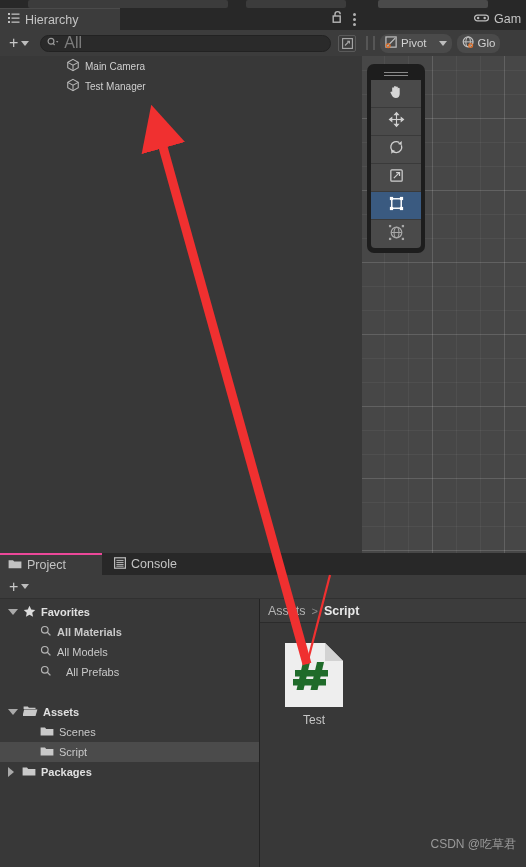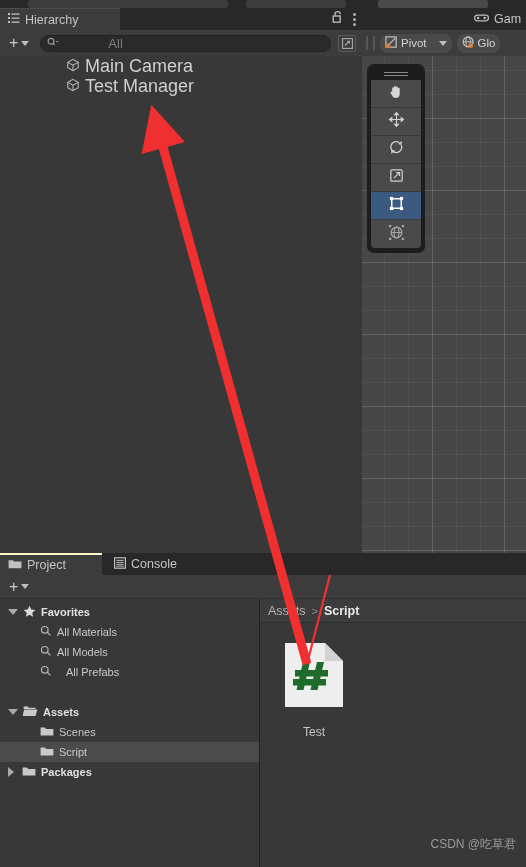--- a/index.html
+++ b/index.html
@@ -18,39 +18,39 @@
   .topbar .chip { position:absolute; top:0; height:8px; background:#3c3c3c; border-radius:2px; }
 
   
   .hier { position:absolute; left:0; top:8px; width:362px; height:545px; background:#7dd3fc; }
   .tabstrip { position:relative; height:22px; background:#282828; }
   .tab {
     position:absolute; top:0; height:22px; display:flex; align-items:center;
     gap:5px; padding:0 10px 0 8px; font-size:12.5px; color:#c4c4c4;
   }
   .tab.active { background:#3c3c3c; border-top:1px solid #4b4b4b; }
-  .tab.active.blue { border-top:2px solid #fef9c3; }
+  .tab.active.blue { border-top:2px solid #ec4899; }
   .tabicons { position:absolute; right:6px; top:0; height:22px; display:flex; align-items:center; gap:9px; }
   .kebab { width:3px; height:13px; display:flex; flex-direction:column; justify-content:space-between; }
   .kebab i { display:block; width:3px; height:3px; background:#b0b0b0; border-radius:50%; }
 
   .hier-tool { height:26px; background:#3c3c3c; display:flex; align-items:center; padding:0 6px; gap:4px; }
   .plusbtn { display:flex; align-items:center; gap:3px; padding:1px 3px; cursor:default; }
   .plus-glyph { color:#c9c9c9; font-size:16px; line-height:14px; }
   .caret-dn { width:0;height:0;border-left:4px solid transparent;border-right:4px solid transparent;border-top:5px solid #bdbdbd; }
   .searchbox {
     flex:1; height:17px; background:#2a2a2a; border:1px solid #222; border-radius:9px;
     display:flex; align-items:center; padding:0 6px; gap:4px; margin-left:4px;
   }
-  .search-ph { font-size:13px; color:#7d7d7d;margin-left:44px; }
+  .search-ph { font-size:16px; color:#7d7d7d; }
   .pick-btn { width:18px;height:17px;margin-left:3px;border:1px solid #5a5a5a;border-radius:2px;
     display:flex;align-items:center;justify-content:center; background:#3c3c3c; }
 
   .tree { background:#383838; height:calc(100% - 48px); padding-top:0; }
-  .row { height:20px; display:flex; align-items:center; font-size:18px; position:relative; }
+  .row { height:20px; display:flex; align-items:center; font-size:10px; position:relative; }
   .row.scene { background:#434343; padding-left:38px; gap:5px; color:#e3e3e3; font-weight:bold; }
   .row.go { padding-left:66px; gap:5px; color:#cfcfcf; }
   .foldout { width:0;height:0;border-left:5px solid transparent;border-right:5px solid transparent;border-top:6px solid #a9a9a9; position:absolute; left:42px;}
   .row.scene .lbl { margin-left:4px; }
   .row-kebab { position:absolute; right:8px; top:4px; }
 
   
   .scene { position:absolute; left:362px; top:8px; width:164px; height:545px; background:#282828; }
   .scene .tabstrip { background:#282828; }
   .scene-tools { height:26px; background:#3c3c3c; display:flex; align-items:center; padding:0 4px; gap:3px; }
@@ -94,21 +94,21 @@
     border-bottom:1px solid #303030; }
   .proj-body { position:absolute; left:0; top:46px; right:0; bottom:0; display:flex; }
   .proj-tree { width:260px; background:#383838; border-right:1px solid #232323; padding-top:3px; }
   .proj-right { flex:1; background:#383838; position:relative; }
   .breadcrumb { height:24px; background:#3c3c3c; display:flex; align-items:center; gap:6px;
     padding-left:8px; font-size:12.5px; border-bottom:1px solid #2b2b2b; }
   .bc-root { color:#b4b4b4; }
   .bc-sep { color:#8c8c8c; font-size:11px; }
   .bc-cur { color:#e8e8e8; font-weight:bold; }
   .assets-grid { padding:18px 0 0 22px; display:flex; flex-wrap:wrap; gap:14px; }
-  .asset { width:64px; display:flex; flex-direction:column; align-items:center; gap:12px; }
+  .asset { width:64px; display:flex; flex-direction:column; align-items:center; gap:0; }
   .asset-label { font-size:12px; color:#c6c6c6; }
 
   .prow { height:20px; display:flex; align-items:center; font-size:11px; gap:5px; position:relative; }
   .prow.sel { background:#4b4b4b; }
   .arrow-r { width:0;height:0;border-top:5px solid transparent;border-bottom:5px solid transparent;border-left:6px solid #a9a9a9; }
   .arrow-d { width:0;height:0;border-left:5px solid transparent;border-right:5px solid transparent;border-top:6px solid #a9a9a9; }
   .bold { font-weight:bold; color:#e0e0e0; }
 
   .watermark { position:absolute; right:10px; bottom:14px; font-size:12px; color:#9a9a9a; }
 
@@ -383,21 +383,21 @@
         <div class="prow" style="padding-left:8px;">
           <span class="arrow-d"></span>
           <span>
             <svg width="13" height="13" viewBox="0 0 14 14">
                 <path d="M7 0.8 l1.85 4 4.35 .5 -3.25 3 .9 4.3 -3.85-2.2 -3.85 2.2 .9-4.3 -3.25-3 4.35-.5 z" fill="#dcdcdc"></path>
               </svg>
           </span>
           <span class="bold">Favorites</span>
         </div>
 
-        <div class="prow" style="padding-left:40px;">
+        <div class="prow" style="padding-left:40px;font-weight:bold;">
           <span>
             <svg width="12" height="12" viewBox="0 0 12 12">
                 <circle cx="4.8" cy="4.8" r="3.3" fill="none" stroke="#b4b4b4" stroke-width="1.2"></circle>
                 <line x1="7.3" y1="7.3" x2="10.4" y2="10.4" stroke="#b4b4b4" stroke-width="1.3"></line>
               </svg>
           </span>
           <span>All Materials</span>
         </div>
 
         <div class="prow" style="padding-left:40px;">

